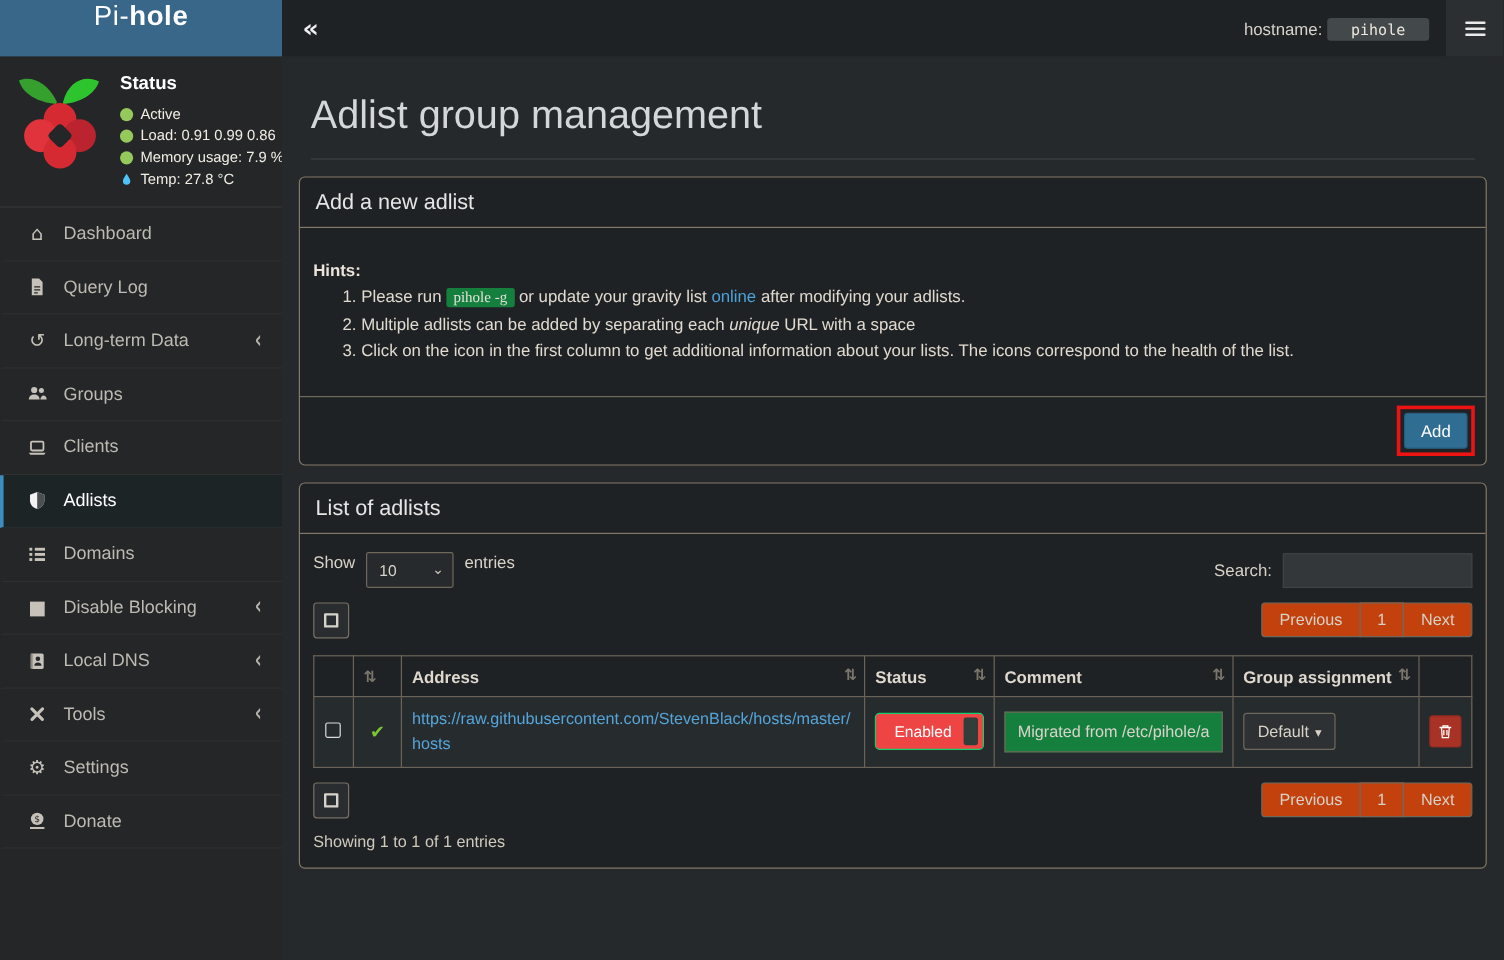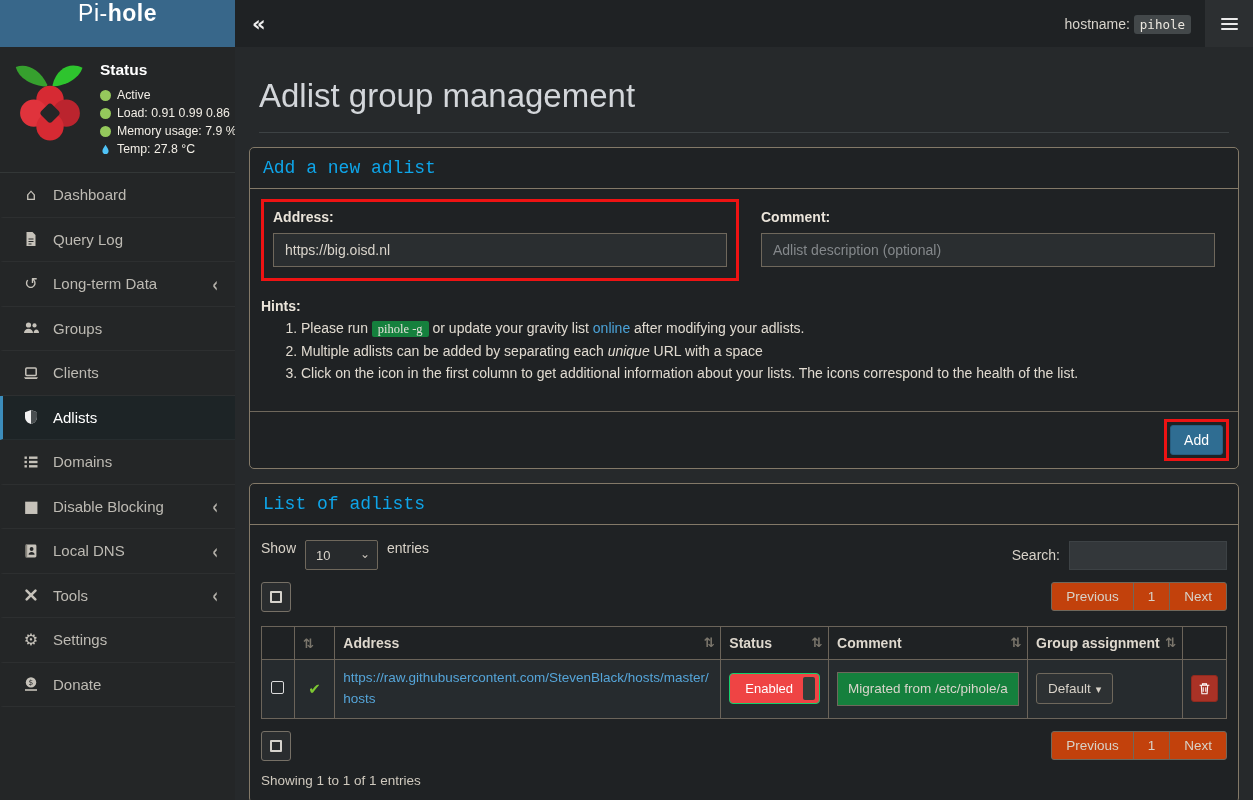--- a/index.html
+++ b/index.html
@@ -37,31 +37,31 @@
           font-weight:bold; color:#b5b2ab; transform:scale(1,1.5); font-size:14px; }
 
   
   .main { flex:1; display:flex; flex-direction:column; min-width:0; }
   .topbar { height:47px; background:#1f2224; display:flex; align-items:center; flex-shrink:0; }
   .collapse-btn { color:#efefef; font-size:21px; font-weight:bold; padding:0 17px; cursor:pointer;
                   font-family:"DejaVu Sans", sans-serif; }
   .topbar-right { margin-left:auto; display:flex; align-items:center; height:100%; }
   .hostname { font-size:14px; color:#d8d4cc; }
   .hostname code { font-family:"DejaVu Sans Mono", monospace; background:#43484a; color:#ece8e0;
-                   padding:2px 6px; border-radius:3px; font-size:12.5px; }
+                   padding:2px 20px; border-radius:3px; font-size:12.5px; }
   .burger { width:48px; height:100%; background:#2c2f31; margin-left:14px; cursor:pointer;
             display:flex; flex-direction:column; align-items:center; justify-content:center; gap:3px; }
   .burger span { width:17px; height:2px; background:#eaeaea; border-radius:1px; }
 
   .content { flex:1; padding:0 14px; background:#26292b; overflow:hidden; }
   .page-title { font-size:33px; font-weight:normal; color:#d3d6da; margin:0 10px;
                 padding:30px 0 17px; border-bottom:1px solid #3d4244; }
 
   .panel { background:#1f2224; border:1px solid #837968; border-radius:5px; margin:14px 0 0; }
-  .panel-header { padding:10px 13px; font-size:18px; color:#0ea5e9; border-bottom:1px solid #837968;font-family:Liberation Mono, monospace; }
+  .panel-header { padding:10px 13px; font-size:18px; color:#e5e5e5; border-bottom:1px solid #837968; }
   .panel-body { padding:10px 11px; }
 
   .form-row { display:flex; gap:20px; }
   .form-col { flex:1; min-width:0; }
   .red-box { border:3px solid #ee1313; padding:7px 9px 11px; }
   .ghost-pad { padding:10px 12px 14px 2px; }
   .field-label { font-weight:bold; font-size:14px; color:#eae4da; display:block; margin-bottom:8px; }
   .text-input { width:100%; height:34px; background:#2a2e30; border:1px solid #6f685c; color:#d9d4cb;
                 padding:6px 11px; font-size:14px; font-family:inherit; outline:none; }
   .text-input::placeholder { color:#84888b; }
@@ -291,30 +291,20 @@
         </div>
       </div>
     </header>
 
     <div class="content">
       <h1 class="page-title">Adlist group management</h1>
 
       <section class="panel">
         <div class="panel-header">Add a new adlist</div>
         <div class="panel-body">
-          <div class="form-row">
-            <div class="form-col red-box">
-              <label class="field-label">Address:</label>
-              <input class="text-input" type="text" value="https://big.oisd.nl" style="">
-            </div>
-            <div class="form-col ghost-pad">
-              <label class="field-label">Comment:</label>
-              <input class="text-input" type="text" placeholder="Adlist description (optional)" style="">
-            </div>
-          </div>
 
           <div class="hints">
             <div class="hints-title">Hints:</div>
             <ol>
               <li><span>Please run </span><code class="inline">pihole -g</code><span> or update your gravity list </span><a class="link">online</a><span> after modifying your adlists.</span></li>
               <li><span>Multiple adlists can be added by separating each </span><em>unique</em><span> URL with a space</span></li>
               <li><span>Click on the icon in the first column to get additional information about your lists. The icons correspond to the health of the list.</span></li>
             </ol>
           </div>
         </div>

